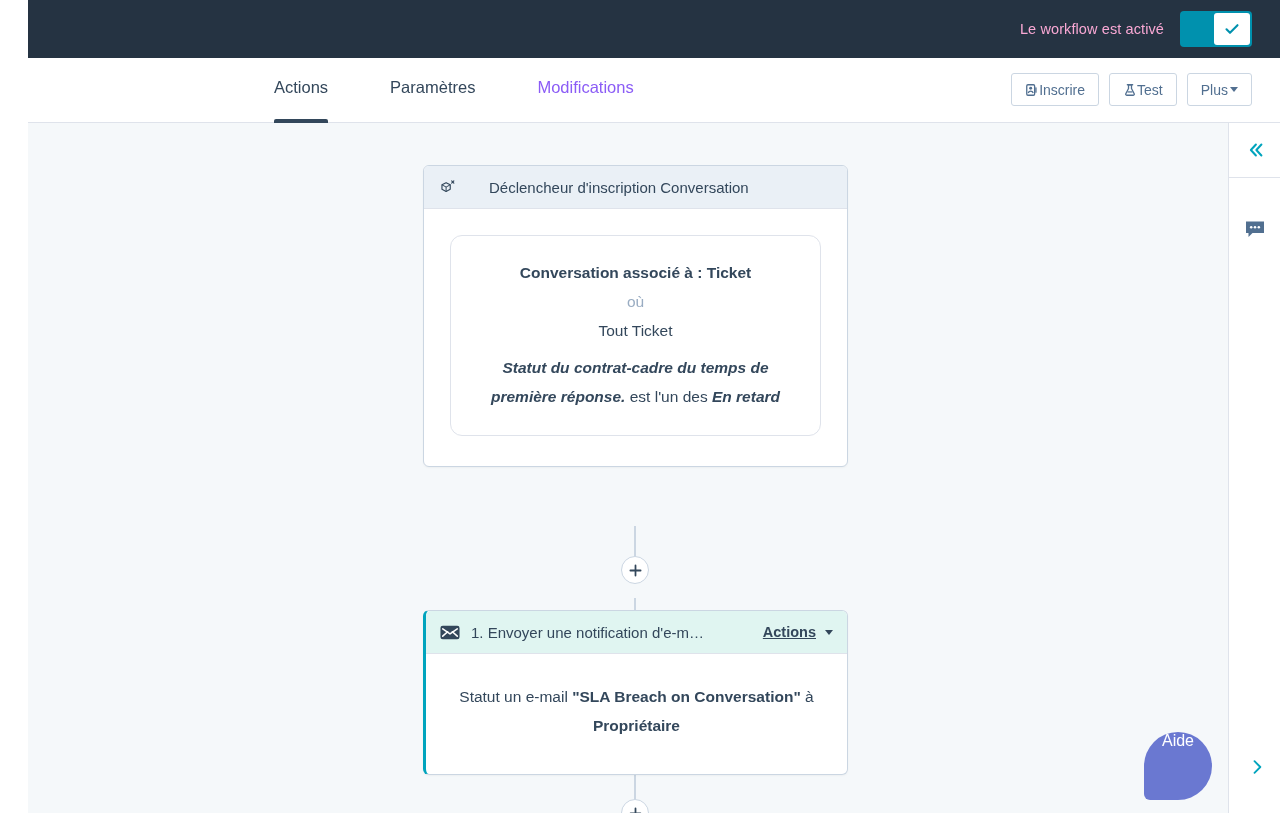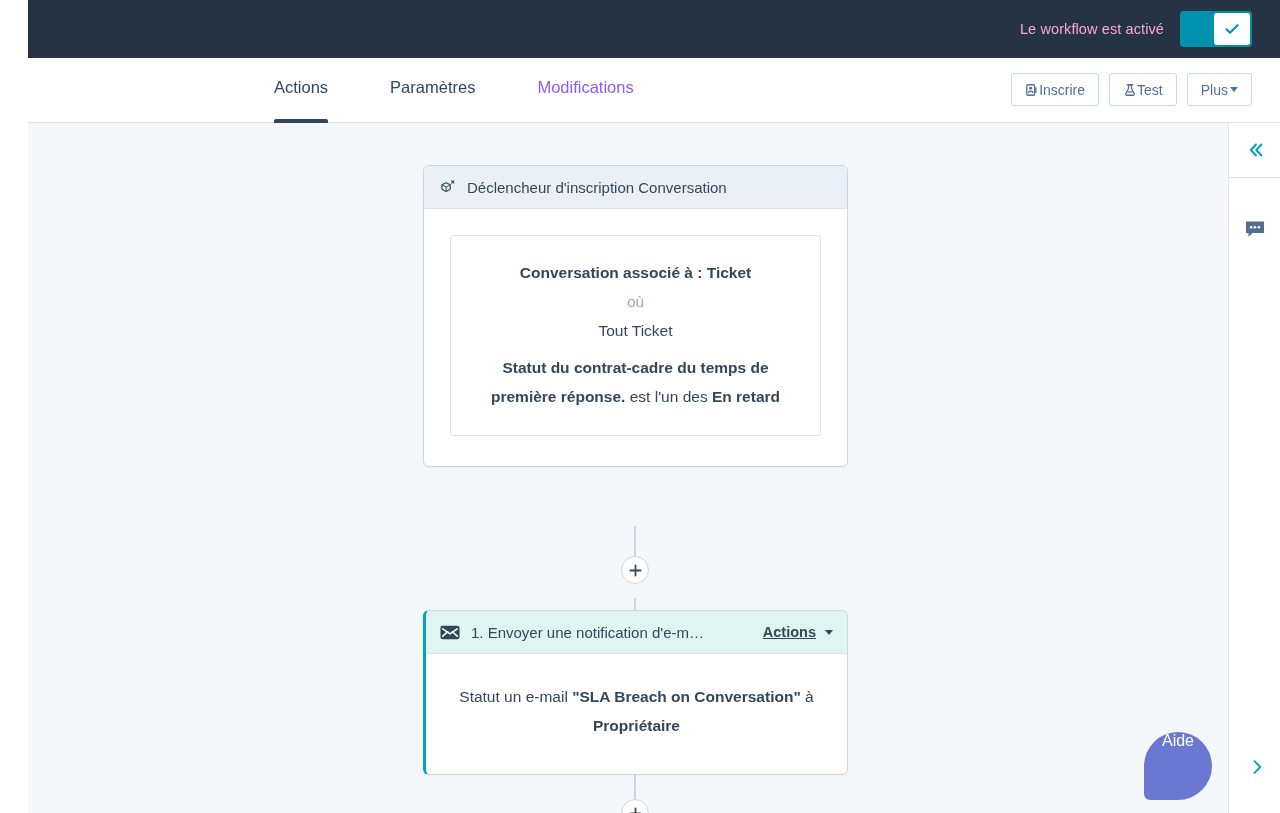--- a/index.html
+++ b/index.html
@@ -141,21 +141,21 @@
   .card-trigger { top: 42px; }
   .card-action  { top: 487px; border-left: 3px solid #00a4bd; }
 
   .card-head {
     height: 43px;
     display: flex; align-items: center;
     padding: 0 14px;
     border-radius: 5px 5px 0 0;
     border-bottom: 1px solid #dfe3eb;
   }
-  .head-trigger { background: #eaf0f6; }
+  .head-trigger { background: #eaf0f6; gap: 22px; }
   .head-action  { background: #e0f5f1; }
 
   .head-title {
     font-size: 15px;
     color: #33475b;
     margin-left: 11px;
     white-space: nowrap;
     overflow: hidden;
   }
   .head-spacer { flex: 1; }
@@ -167,38 +167,38 @@
     cursor: pointer;
     display: flex; align-items: center; gap: 7px;
   }
   .head-link .caret { border-top-color: #33475b; }
 
   .card-body { padding: 26px 26px 30px 26px; }
   .card-body-action { padding: 28px 30px 34px 30px; }
 
   .criteria-box {
     border: 1px solid #dfe3eb;
-    border-radius: 3px;
+    border-radius: 12px;
     padding: 22px 18px 24px 18px;
     text-align: center;
   }
   .crit-line {
     font-size: 15.5px;
     color: #33475b;
     line-height: 29px;
   }
   .crit-line.b { font-weight: bold; }
   .crit-line.muted { color: #99acc2; }
   .crit-filter {
     font-size: 15.5px;
     color: #33475b;
     line-height: 29px;
     margin-top: 8px;
   }
-  .crit-filter b { font-weight: bold; }
+  .crit-filter b { font-weight: bold; font-style: italic; }
 
   .action-text {
     font-size: 15.5px;
     color: #33475b;
     line-height: 29px;
     text-align: center;
   }
   .action-text b { font-weight: bold; }
 
   

